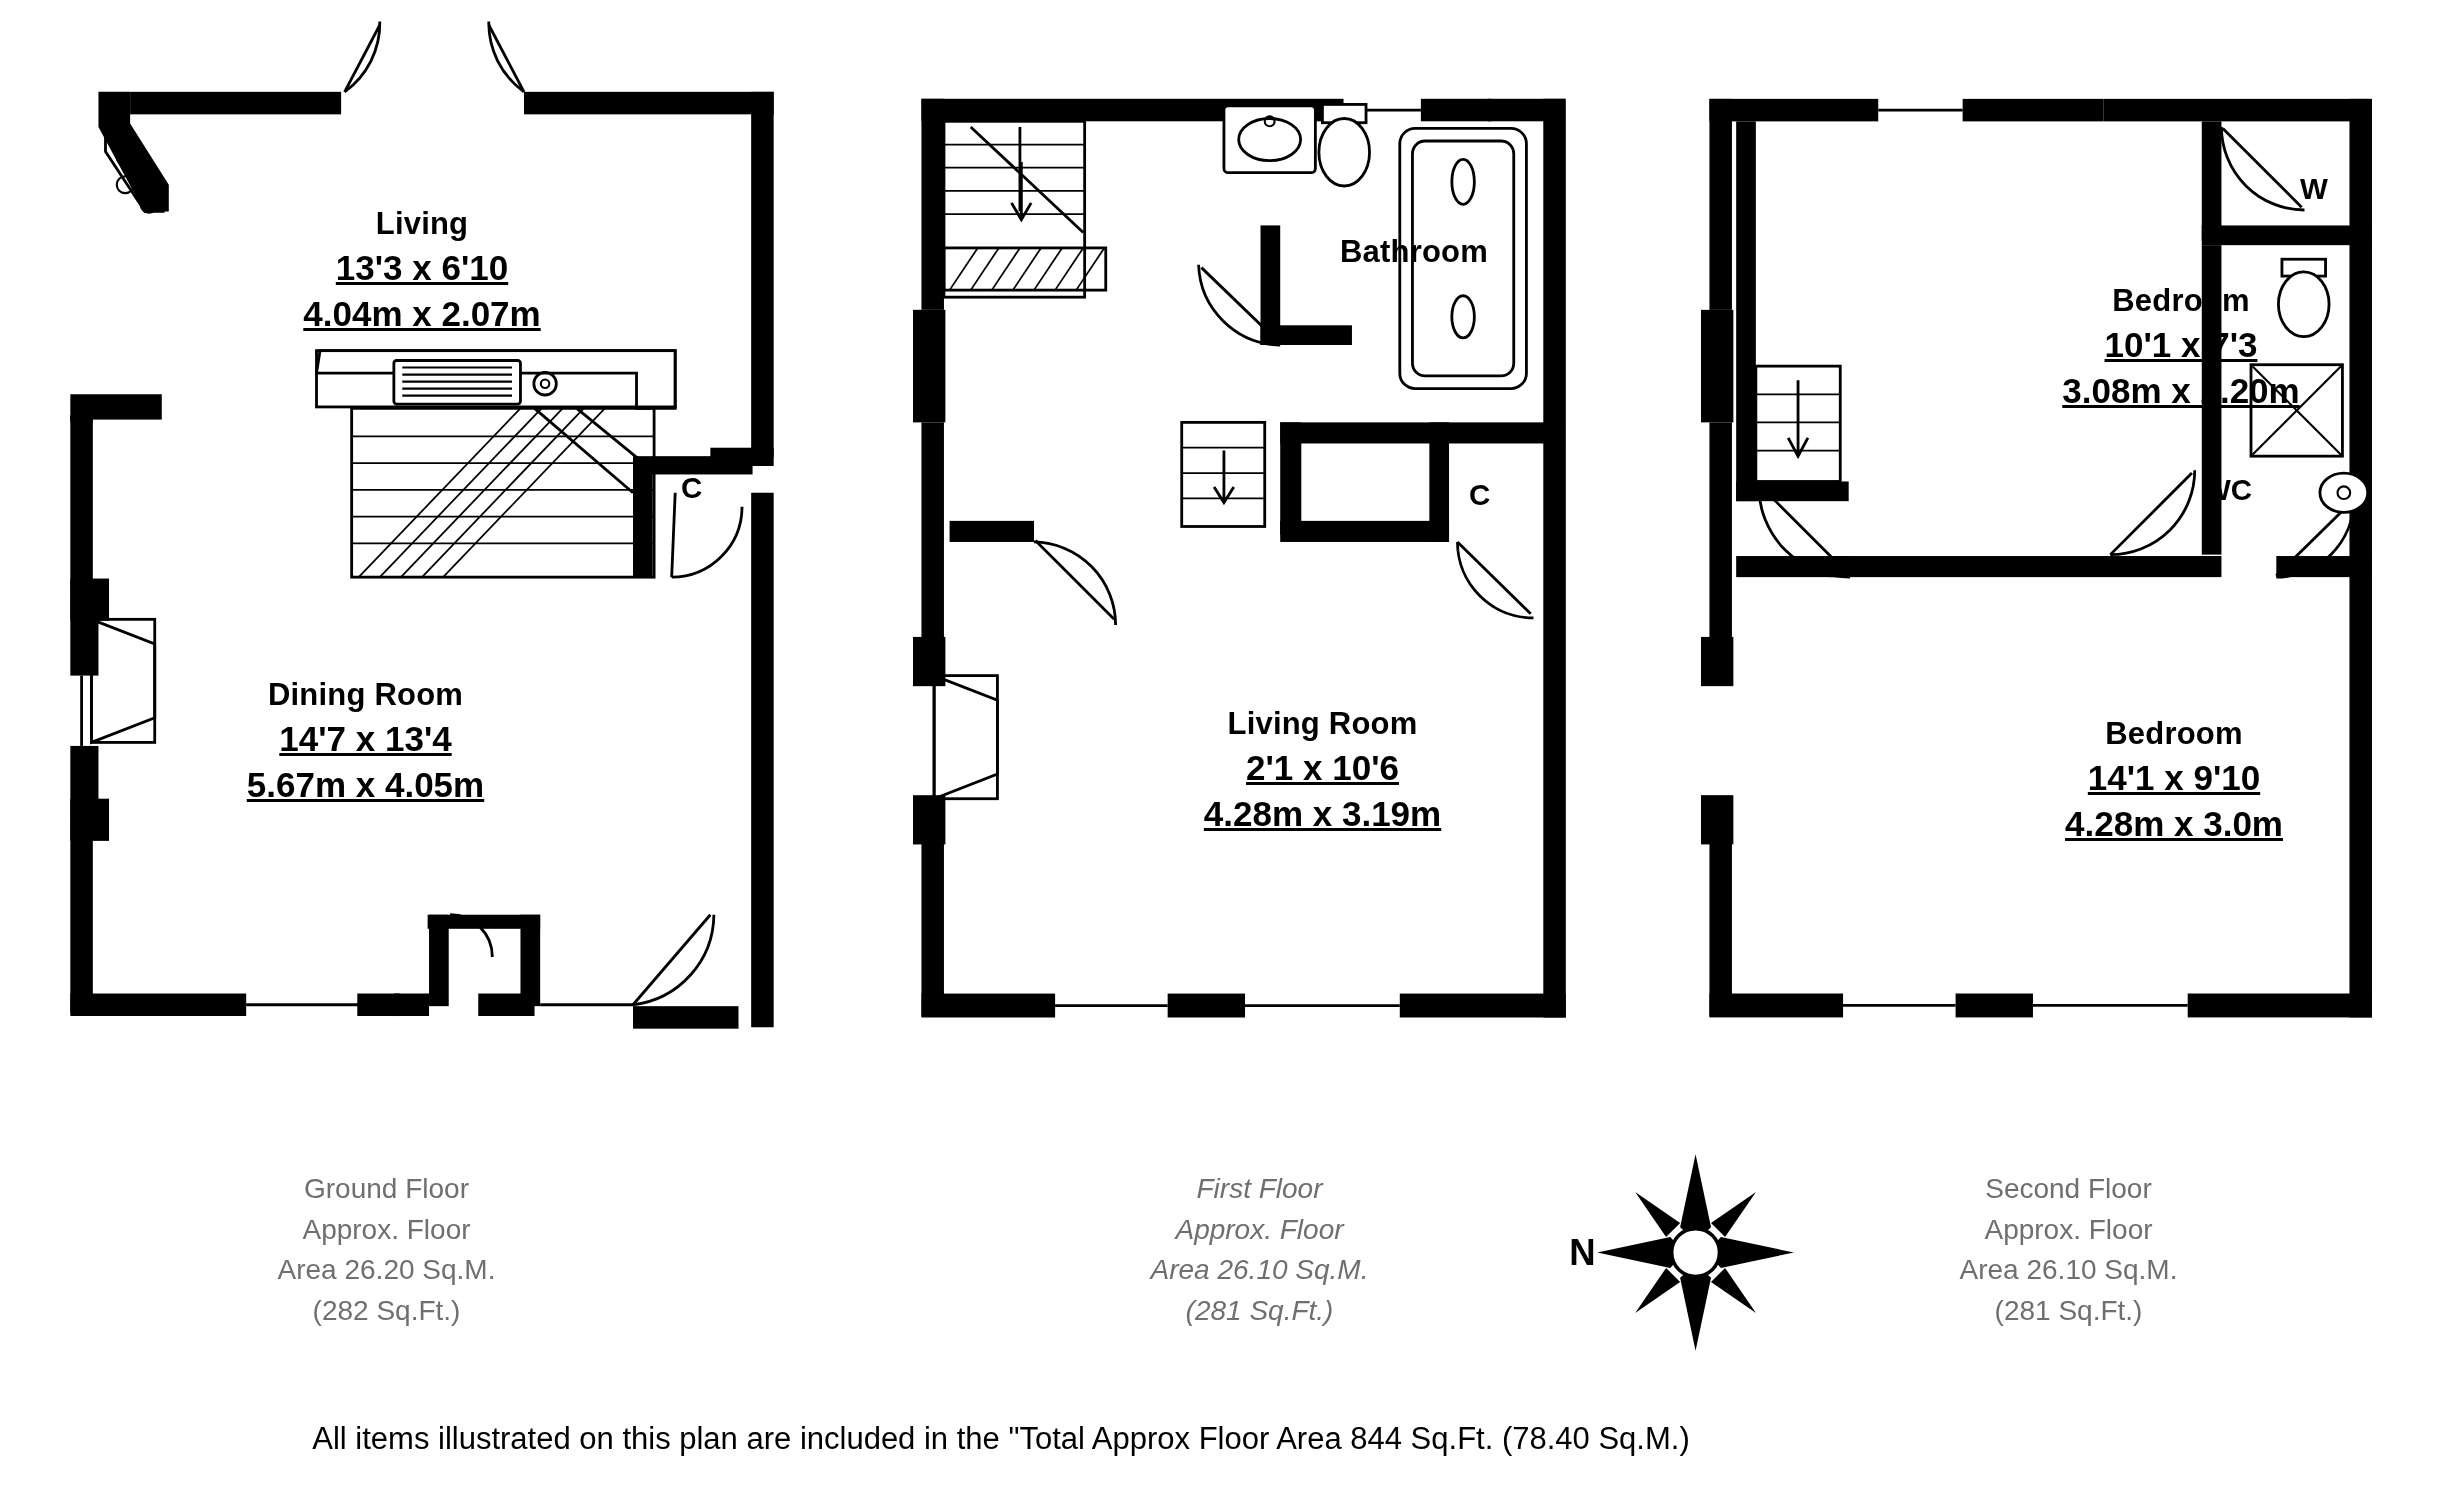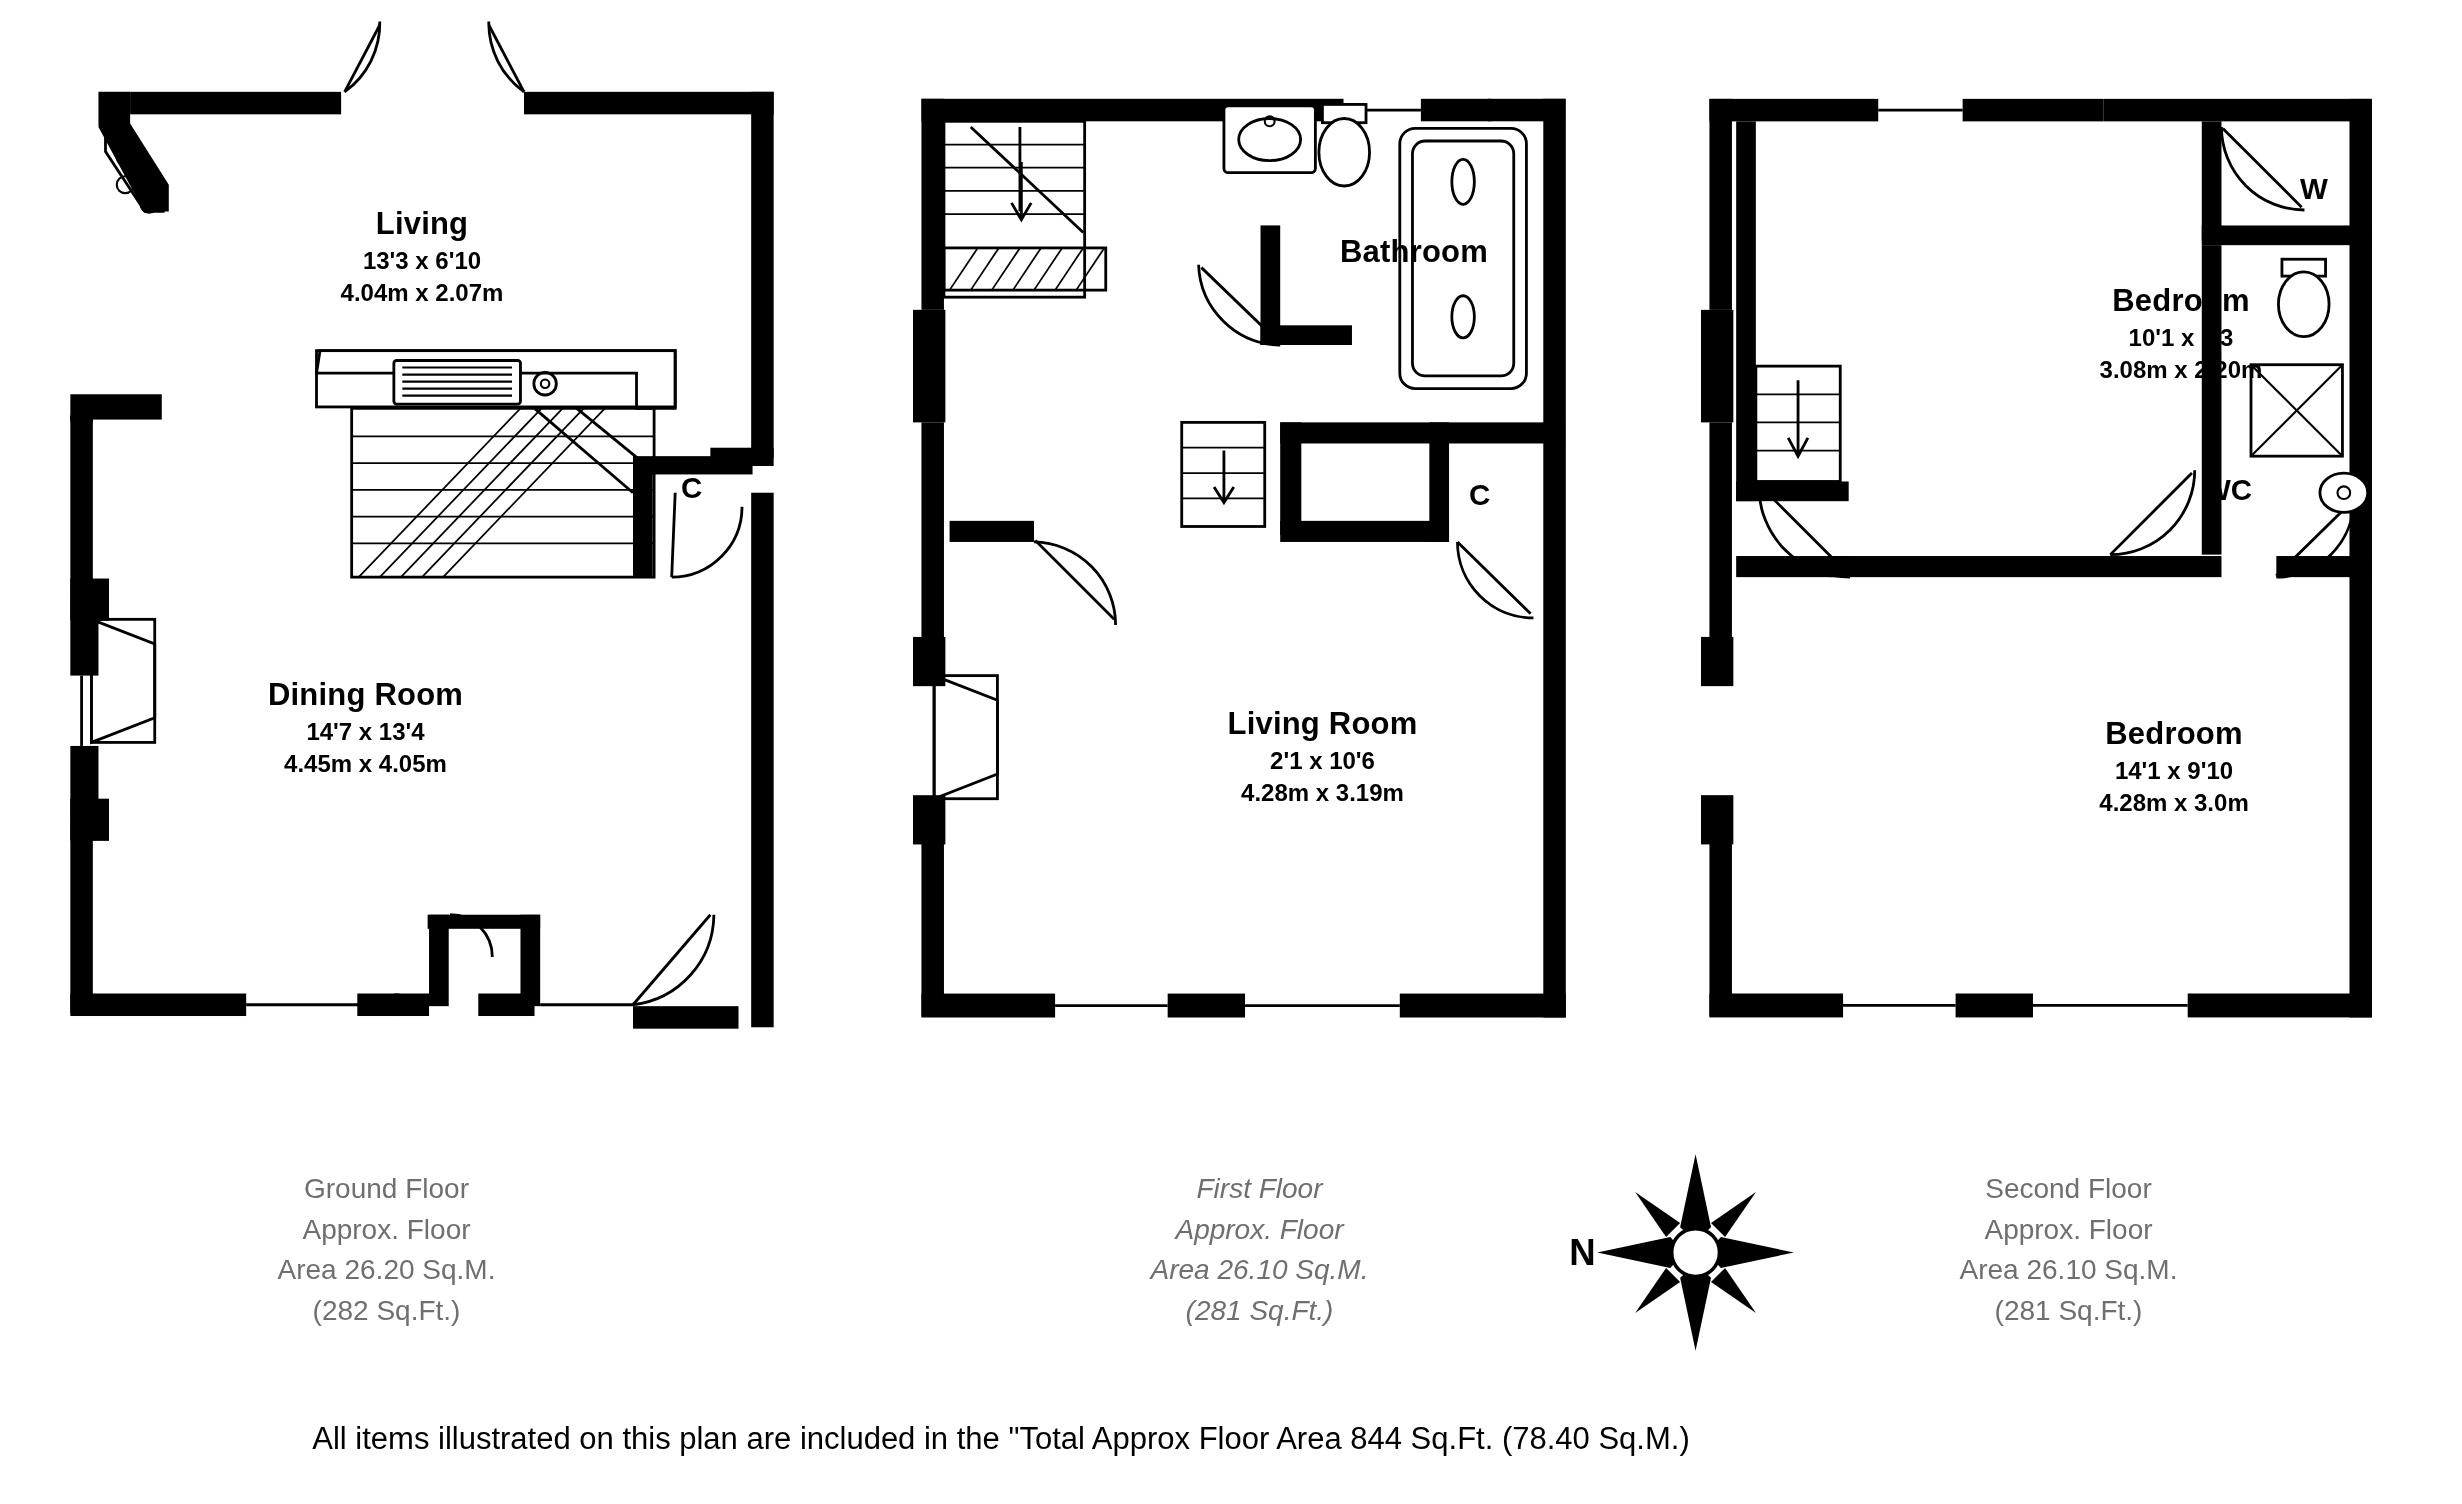--- a/index.html
+++ b/index.html
@@ -29,21 +29,22 @@
     line-height: 1.32;
     white-space: nowrap;
   }
   .label .rname {
     display: block;
     font-size: 31px;
     letter-spacing: 0.2px;
   }
   .label .rdim {
     display: block;
-    font-size: 24px;
+    font-size: 35px;
+    text-decoration: underline;
   }
   .tag {
     position: absolute;
     font-weight: bold;
     font-size: 29.5px;
   }
   .caption {
     position: absolute;
     text-align: center;
     color: #6f6f6f;
@@ -198,21 +199,21 @@
     </svg>
 
     <div class="label" style="left:204px; top:204px; width:436px;">
       <span class="rname">Living</span>
       <span class="rdim">13'3 x 6'10</span>
       <span class="rdim">4.04m x 2.07m</span>
     </div>
     <div class="label" style="left:98px; top:675px; width:535px;">
       <span class="rname">Dining Room</span>
       <span class="rdim">14'7 x 13'4</span>
-      <span class="rdim">4.45m x 4.05m</span>
+      <span class="rdim">5.67m x 4.05m</span>
     </div>
     <div class="tag" style="left:681px; top:471px;">C</div>
 
     <div class="caption" style="left:91px; top:1161px; width:591px;">
       <div>Ground Floor</div>
       <div>Approx. Floor</div>
       <div>Area 26.20 Sq.M.</div>
       <div>(282 Sq.Ft.)</div>
     </div>
   </div>

